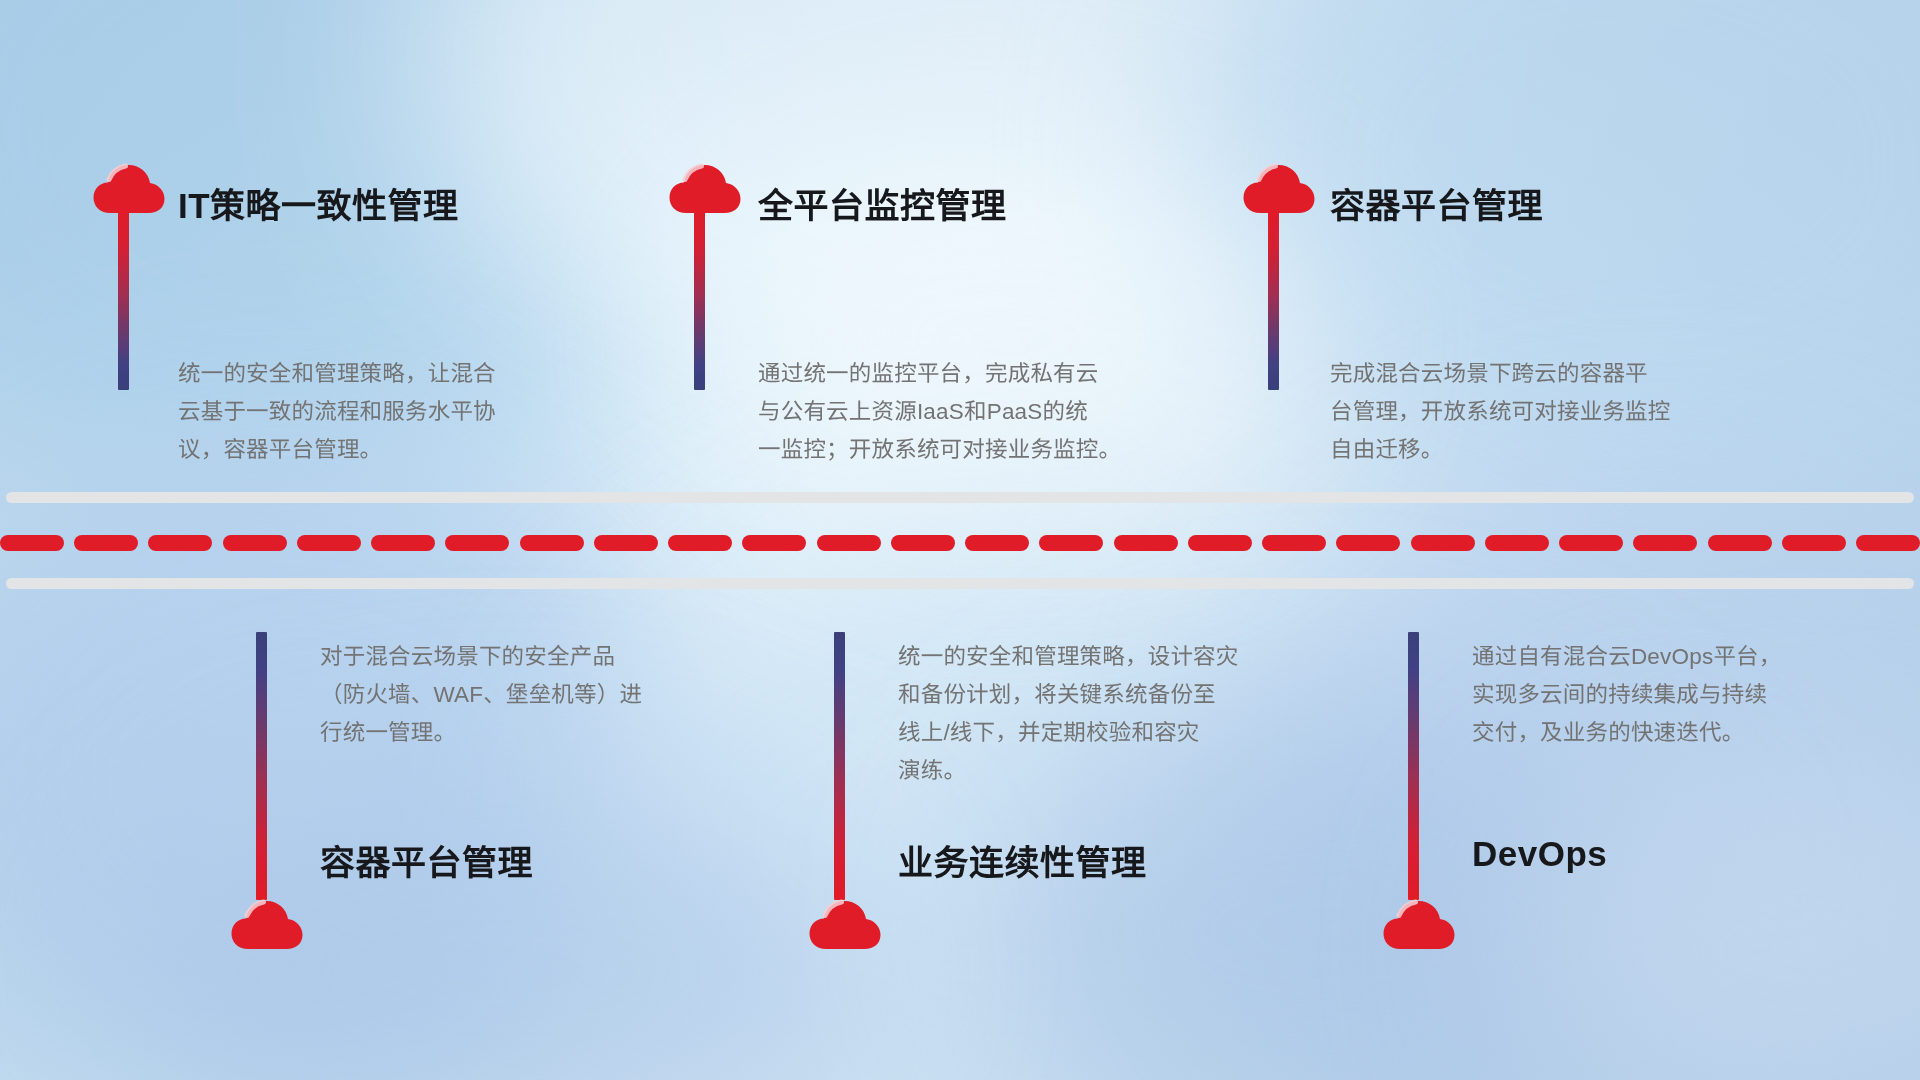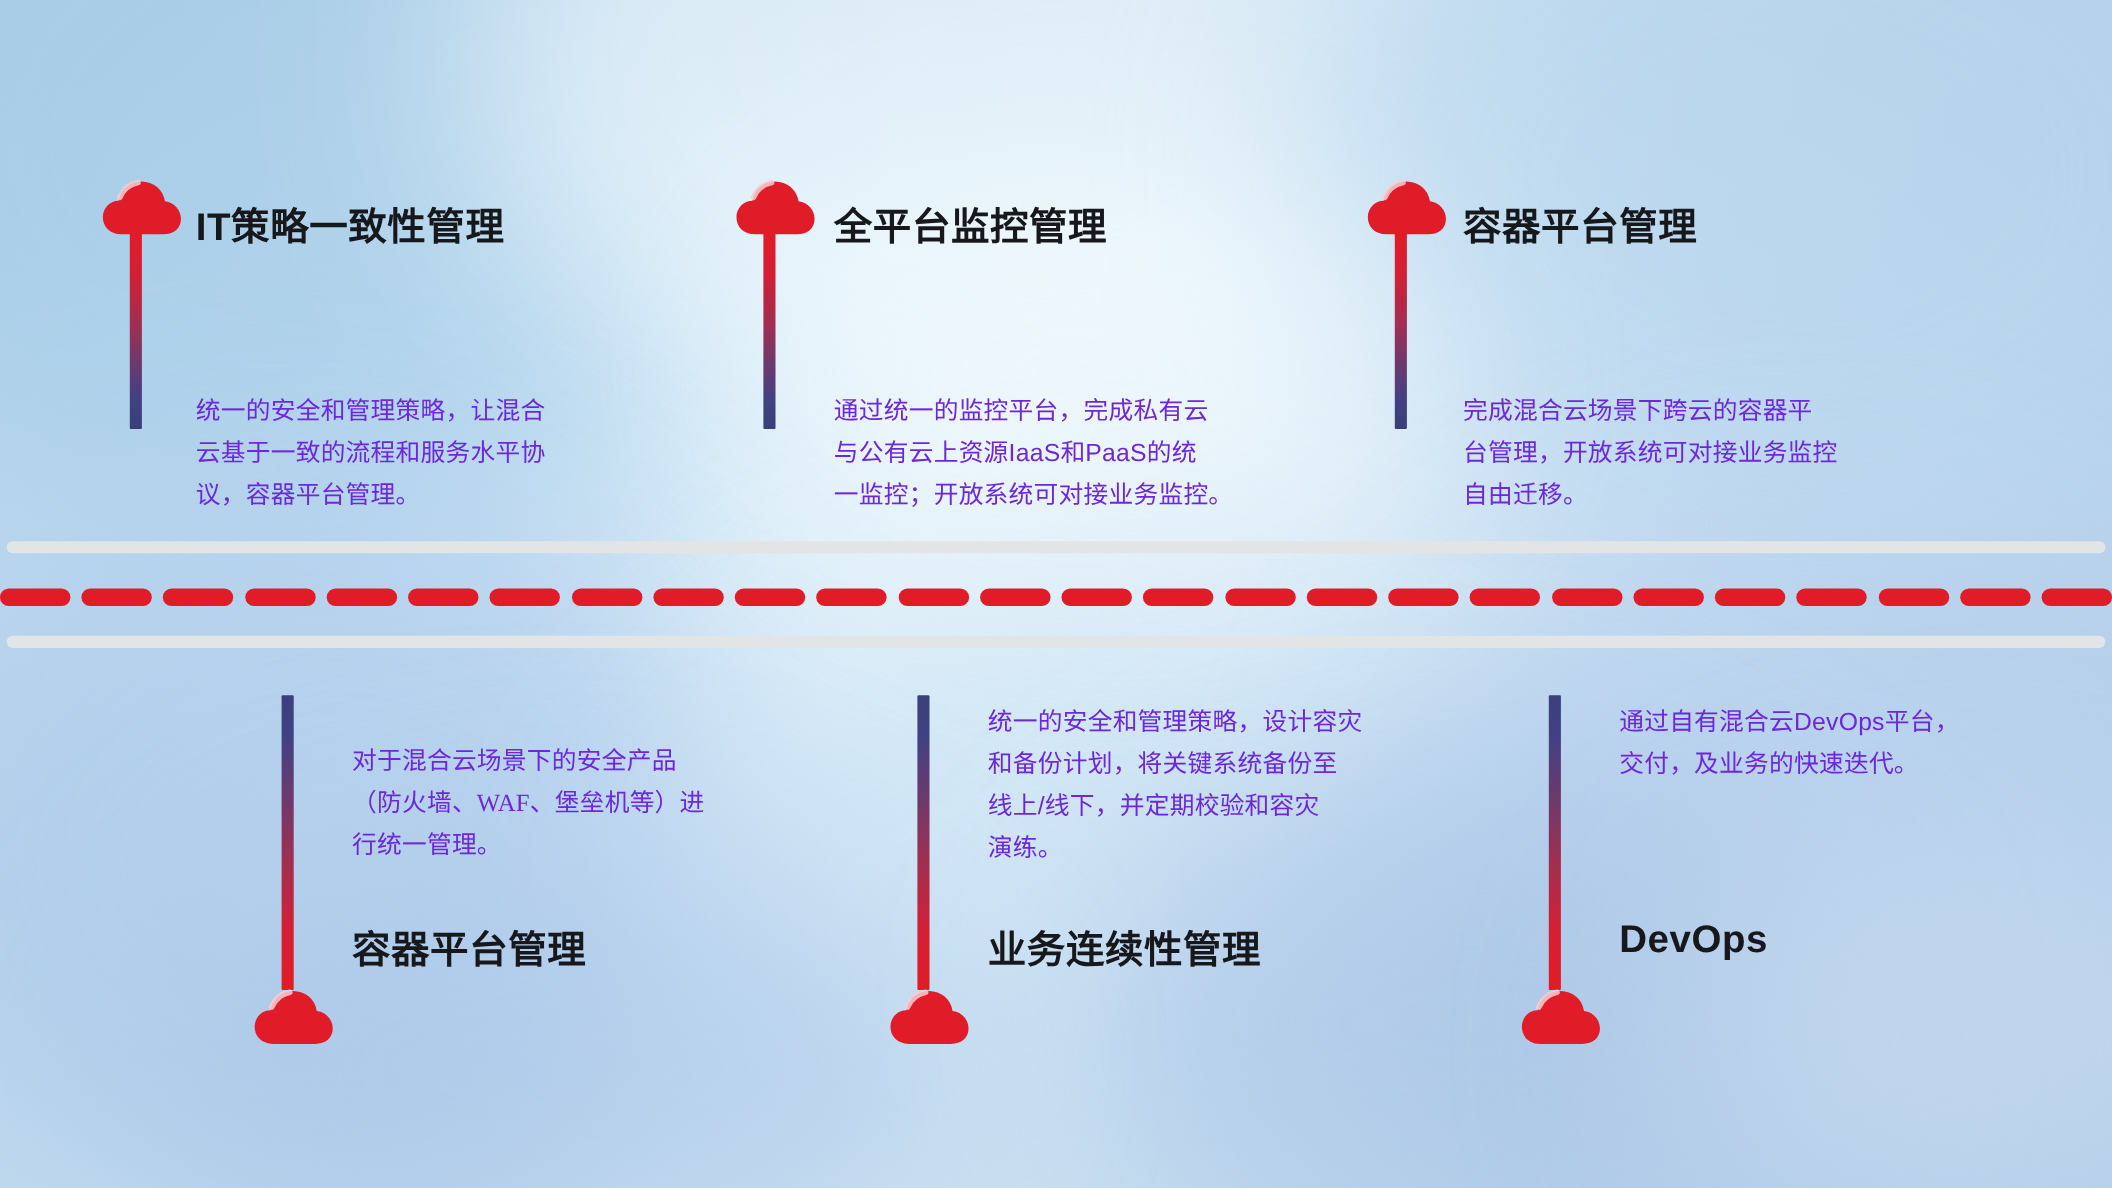--- a/index.html
+++ b/index.html
@@ -99,21 +99,21 @@
     font-size: 35px;
     font-weight: 700;
     color: #16181c;
     white-space: nowrap;
     letter-spacing: .5px;
   }
   .col-body {
     position: absolute;
     font-size: 22.5px;
     line-height: 38px;
-    color: #6d28d9;
+    color: #737373;
     letter-spacing: .2px;
   }
   .col-body div { white-space: nowrap; }
 </style>
 </head>
 <body>
 
 <div id="stage">
 
   <div class="bg-layer bg-base"></div>
@@ -203,21 +203,21 @@
         <div class="dash" style="left: 1559.04px; background: rgb(224, 28, 40);"></div>
         <div class="dash" style="left: 1633.28px; background: rgb(224, 28, 40);"></div>
         <div class="dash" style="left: 1707.52px; background: rgb(224, 28, 40);"></div>
         <div class="dash" style="left: 1781.76px; background: rgb(224, 28, 40);"></div>
         <div class="dash" style="left: 1856px; background: rgb(224, 28, 40);"></div>
       </div>
     <div class="rail rail-bottom"></div>
   </div>
 
   <div class="col">
-    <div class="col-body" style="left:320px; top:673px;font-family:Liberation Serif, serif;">
+    <div class="col-body" style="left:320px; top:638px;">
       <div>对于混合云场景下的安全产品</div>
       <div>（防火墙、WAF、堡垒机等）进</div>
       <div>行统一管理。</div>
     </div>
     <div class="stem stem-up" style="left:256px; top:632px; height:268px;"></div>
     <div class="col-title" style="left:320px; top:834px;">容器平台管理</div>
     <svg class="cloud-icon" style="left:230px; top:896px;" viewBox="0 0 74 56">
       <path d="M18.5 53 C7 53 1.5 45.5 1.5 37.5 C1.5 29 8 22.5 16 22.5 C17.5 12.5 26 5 36.5 5
                C47.5 5 56.5 12.5 58 23 C66.5 24 72.5 31 72.5 39 C72.5 47.5 66 53 56.5 53 Z" fill="#e01c28"></path>
       <path d="M17 19.5 C20 12.5 26 7.5 33.5 6" stroke="#f7cfd2" stroke-width="5" stroke-linecap="round" fill="none" opacity=".85"></path>
@@ -236,20 +236,21 @@
     <svg class="cloud-icon" style="left:808px; top:896px;" viewBox="0 0 74 56">
       <path d="M18.5 53 C7 53 1.5 45.5 1.5 37.5 C1.5 29 8 22.5 16 22.5 C17.5 12.5 26 5 36.5 5
                C47.5 5 56.5 12.5 58 23 C66.5 24 72.5 31 72.5 39 C72.5 47.5 66 53 56.5 53 Z" fill="#e01c28"></path>
       <path d="M17 19.5 C20 12.5 26 7.5 33.5 6" stroke="#f7cfd2" stroke-width="5" stroke-linecap="round" fill="none" opacity=".85"></path>
     </svg>
   </div>
 
   <div class="col">
     <div class="col-body" style="left:1472px; top:638px;">
       <div>通过自有混合云DevOps平台，</div>
+      <div>实现多云间的持续集成与持续</div>
       <div>交付，及业务的快速迭代。</div>
     </div>
     <div class="stem stem-up" style="left:1408px; top:632px; height:268px;"></div>
     <div class="col-title" style="left:1472px; top:834px;">DevOps</div>
     <svg class="cloud-icon" style="left:1382px; top:896px;" viewBox="0 0 74 56">
       <path d="M18.5 53 C7 53 1.5 45.5 1.5 37.5 C1.5 29 8 22.5 16 22.5 C17.5 12.5 26 5 36.5 5
                C47.5 5 56.5 12.5 58 23 C66.5 24 72.5 31 72.5 39 C72.5 47.5 66 53 56.5 53 Z" fill="#e01c28"></path>
       <path d="M17 19.5 C20 12.5 26 7.5 33.5 6" stroke="#f7cfd2" stroke-width="5" stroke-linecap="round" fill="none" opacity=".85"></path>
     </svg>
   </div>

